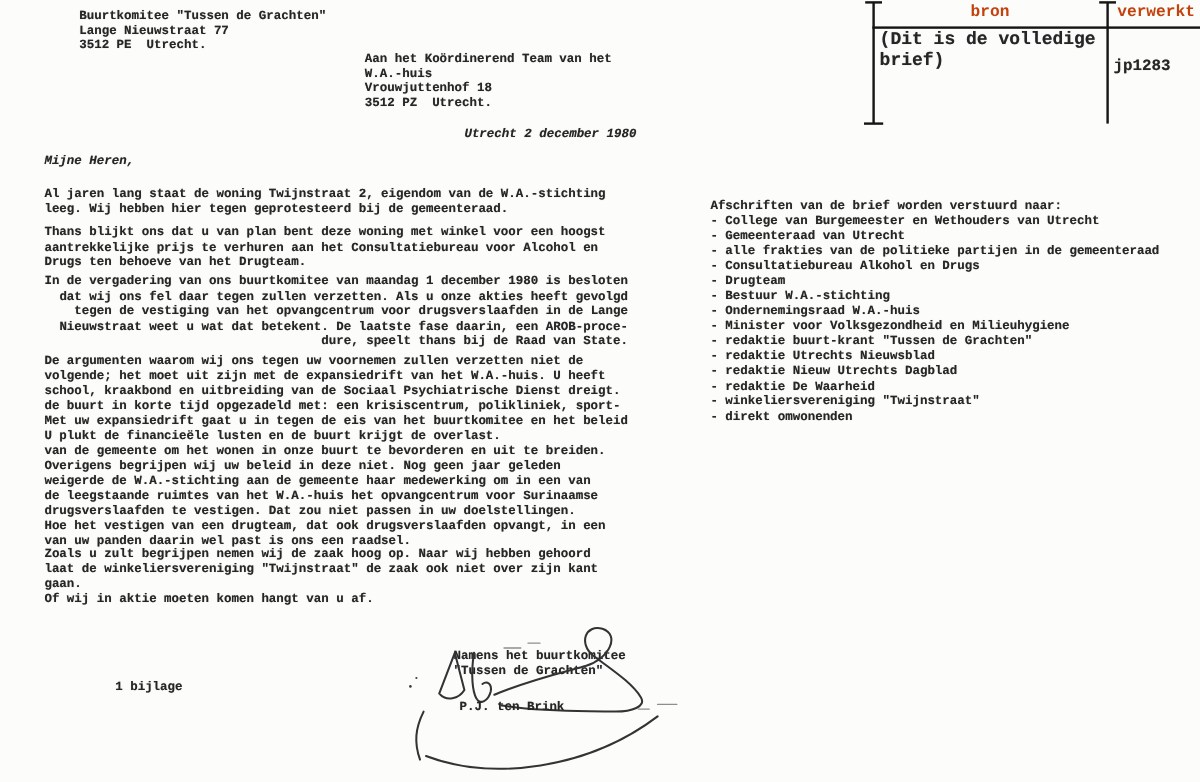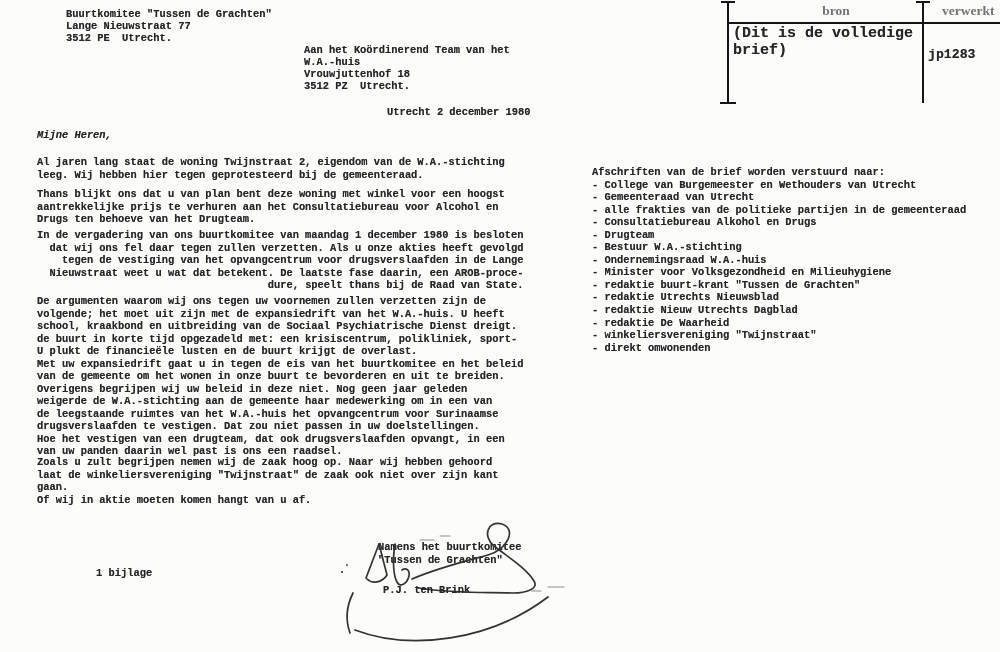--- a/index.html
+++ b/index.html
@@ -6,43 +6,43 @@
   body{width:1000px;height:652px;overflow:hidden;background:#e8e8e6;}
   .page{position:relative;width:1000px;height:652px;background:#fcfcfa;
         font-family:"Liberation Mono",monospace;font-weight:700;
         color:#262626;font-size:10.4px;line-height:12.5px;
         text-shadow:0 0 .6px rgba(35,35,35,.55);}
   .block{position:absolute;}
   .tl{white-space:pre;}
   
   .sender{left:66px;top:8px;line-height:12.1px;}
   .recipient{left:304px;top:44px;line-height:12.1px;}
-  .dateline{left:387px;top:106px;}
+  .dateline{left:387px;top:106px;font-style:italic;}
   
   .salutation{left:37px;top:129px;font-style:italic;}
   .p1{left:37px;top:156px;}
   .p2{left:37px;top:188px;}
   .p3{left:37px;top:229px;text-align:right;}
   .p4{left:37px;top:295px;}
   .p5{left:37px;top:456px;}
   .closing{left:378px;top:509px;margin-top:32px;}
   .signer{left:383px;top:584px;z-index:2;}
   .enclosure{left:96px;top:567px;}
   
   .copies{left:592px;top:166px;line-height:12.55px;}
   
   .stline{position:absolute;background:#151515;}
   .st-left{left:727px;top:2px;width:2px;height:101px;}
   .st-div{left:922px;top:2px;width:2px;height:101px;}
   .st-hline{left:727px;top:22px;width:273px;height:2px;}
   .st-captl{left:721px;top:1px;width:14px;height:2px;}
   .st-captd{left:916px;top:1px;width:14px;height:2px;}
   .st-capbl{left:720px;top:102px;width:16px;height:2px;}
-  .st-h{position:absolute;font-family:Liberation Serif, serif;font-weight:700;
-        font-size:13.5px;color:#737373;text-shadow:none;line-height:16px;margin-left:11px;}
+  .st-h{position:absolute;font-family:Liberation Mono, monospace;font-weight:700;
+        font-size:13.5px;color:#c2410c;text-shadow:none;line-height:16px;}
   .st-bron{left:728px;top:3px;width:194px;text-align:center;}
   .st-verw{left:931px;top:3px;}
   .st-note{position:absolute;left:733px;top:26px;width:184px;
            font-size:15px;line-height:16.5px;white-space:normal;}
   .st-code{position:absolute;left:928px;top:49px;font-size:13.2px;}
   
   .signature{position:absolute;left:320px;top:515px;width:260px;height:135px;z-index:1;}
   .signature path{fill:none;stroke:#333;stroke-width:1.7;stroke-linecap:round;stroke-linejoin:round;}
   .signature .faint{stroke-width:1.1;opacity:.55;}
   .signature .dot{fill:#3a3a3a;stroke:none;}
@@ -89,26 +89,26 @@
       <div class="tl">Drugs ten behoeve van het Drugteam.</div>
     </div>
   <div class="block p3">
       <div class="tl">In de vergadering van ons buurtkomitee van maandag 1 december 1980 is besloten</div>
       <div class="tl">dat wij ons fel daar tegen zullen verzetten. Als u onze akties heeft gevolgd</div>
       <div class="tl">tegen de vestiging van het opvangcentrum voor drugsverslaafden in de Lange</div>
       <div class="tl">Nieuwstraat weet u wat dat betekent. De laatste fase daarin, een AROB-proce-</div>
       <div class="tl">dure, speelt thans bij de Raad van State.</div>
     </div>
   <div class="block p4">
-      <div class="tl">De argumenten waarom wij ons tegen uw voornemen zullen verzetten zijn de</div>
+      <div class="tl">De argumenten waarom wij ons tegen uw voornemen zullen verzetten niet de</div>
       <div class="tl">volgende; het moet uit zijn met de expansiedrift van het W.A.-huis. U heeft</div>
       <div class="tl">school, kraakbond en uitbreiding van de Sociaal Psychiatrische Dienst dreigt.</div>
       <div class="tl">de buurt in korte tijd opgezadeld met: een krisiscentrum, polikliniek, sport-</div>
+      <div class="tl">Met uw expansiedrift gaat u in tegen de eis van het buurtkomitee en het beleid</div>
       <div class="tl">U plukt de financieële lusten en de buurt krijgt de overlast.</div>
-      <div class="tl">Met uw expansiedrift gaat u in tegen de eis van het buurtkomitee en het beleid</div>
       <div class="tl">van de gemeente om het wonen in onze buurt te bevorderen en uit te breiden.</div>
       <div class="tl">Overigens begrijpen wij uw beleid in deze niet. Nog geen jaar geleden</div>
       <div class="tl">weigerde de W.A.-stichting aan de gemeente haar medewerking om in een van</div>
       <div class="tl">de leegstaande ruimtes van het W.A.-huis het opvangcentrum voor Surinaamse</div>
       <div class="tl">drugsverslaafden te vestigen. Dat zou niet passen in uw doelstellingen.</div>
       <div class="tl">Hoe het vestigen van een drugteam, dat ook drugsverslaafden opvangt, in een</div>
       <div class="tl">van uw panden daarin wel past is ons een raadsel.</div>
     </div>
   <div class="block p5">
       <div class="tl">Zoals u zult begrijpen nemen wij de zaak hoog op. Naar wij hebben gehoord</div>

